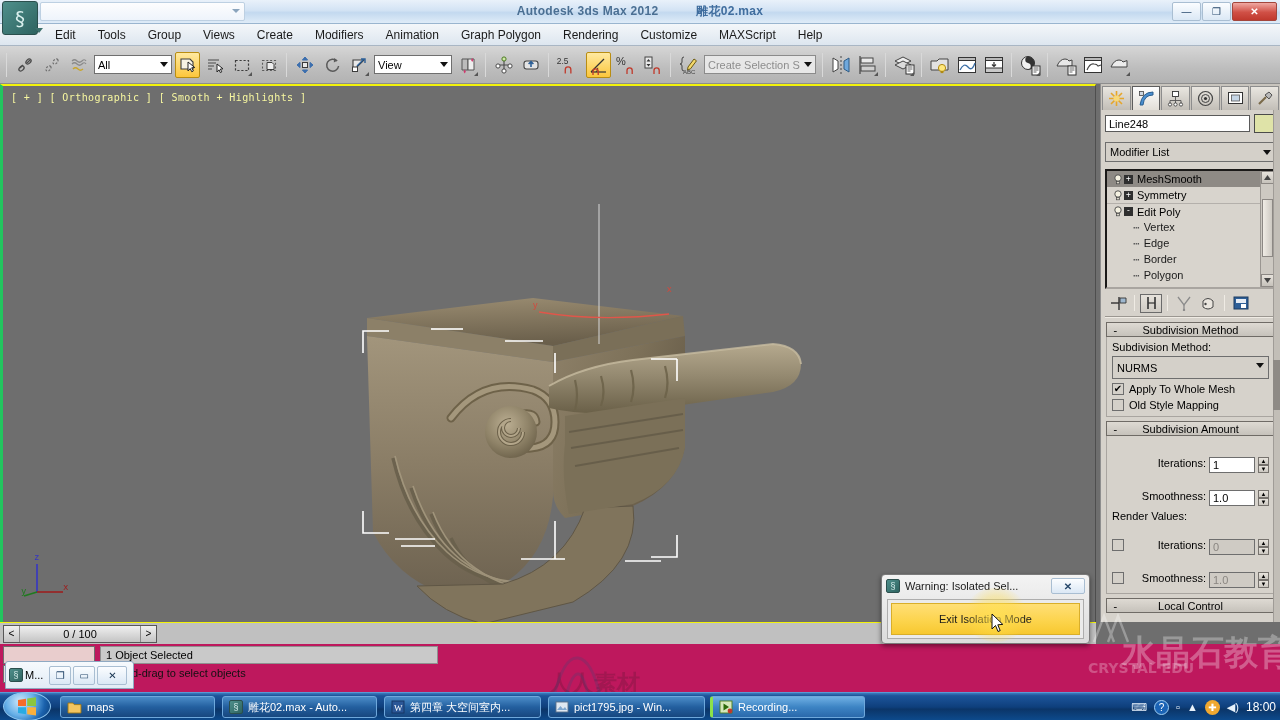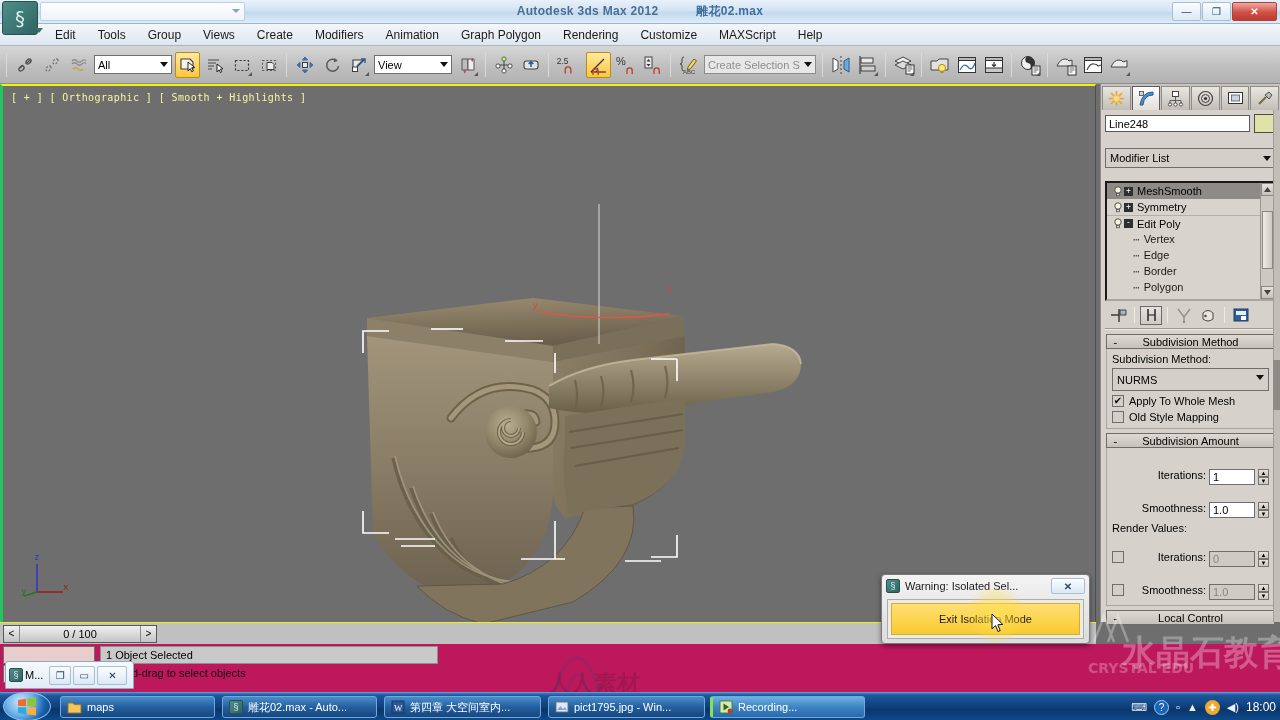--- a/index.html
+++ b/index.html
@@ -131,21 +131,21 @@
     display:flex;align-items:center;justify-content:center;
   }
   .cp-tab.sel{ background:linear-gradient(to bottom,#fefefe,#e2ded7); border-color:#5d5d5d;}
   .cp-namerow{ display:flex; gap:4px; padding:4px 4px 2px 4px; align-items:center;}
   .cp-name{
     flex:1; height:17px; background:#fff; border:1px solid #5a5a5a;
     font-size:11px; padding:1px 3px; line-height:15px;
   }
   .cp-swatch{ width:22px;height:19px; background:#dfe3a8; border:1px solid #4b4b4b;}
   .cp-modlist{
-    margin:13px 4px; height:20px; background:#d4d0c9; border:1px solid #6e6e6e;
+    margin:7px 4px; height:20px; background:#d4d0c9; border:1px solid #6e6e6e;
     display:flex;align-items:center;padding:0 4px; font-size:11px; position:relative;
   }
   .cp-modlist .dn{
     position:absolute;right:4px;top:7px;
     width:0;height:0;border-left:4px solid transparent;border-right:4px solid transparent;
     border-top:5px solid #111;
   }
   .cp-stack{
     margin:2px 4px; height:120px; background:#d8d4cd;
     border:2px inset #a9a5a0; border-top-color:#6f6b66; border-left-color:#6f6b66;

